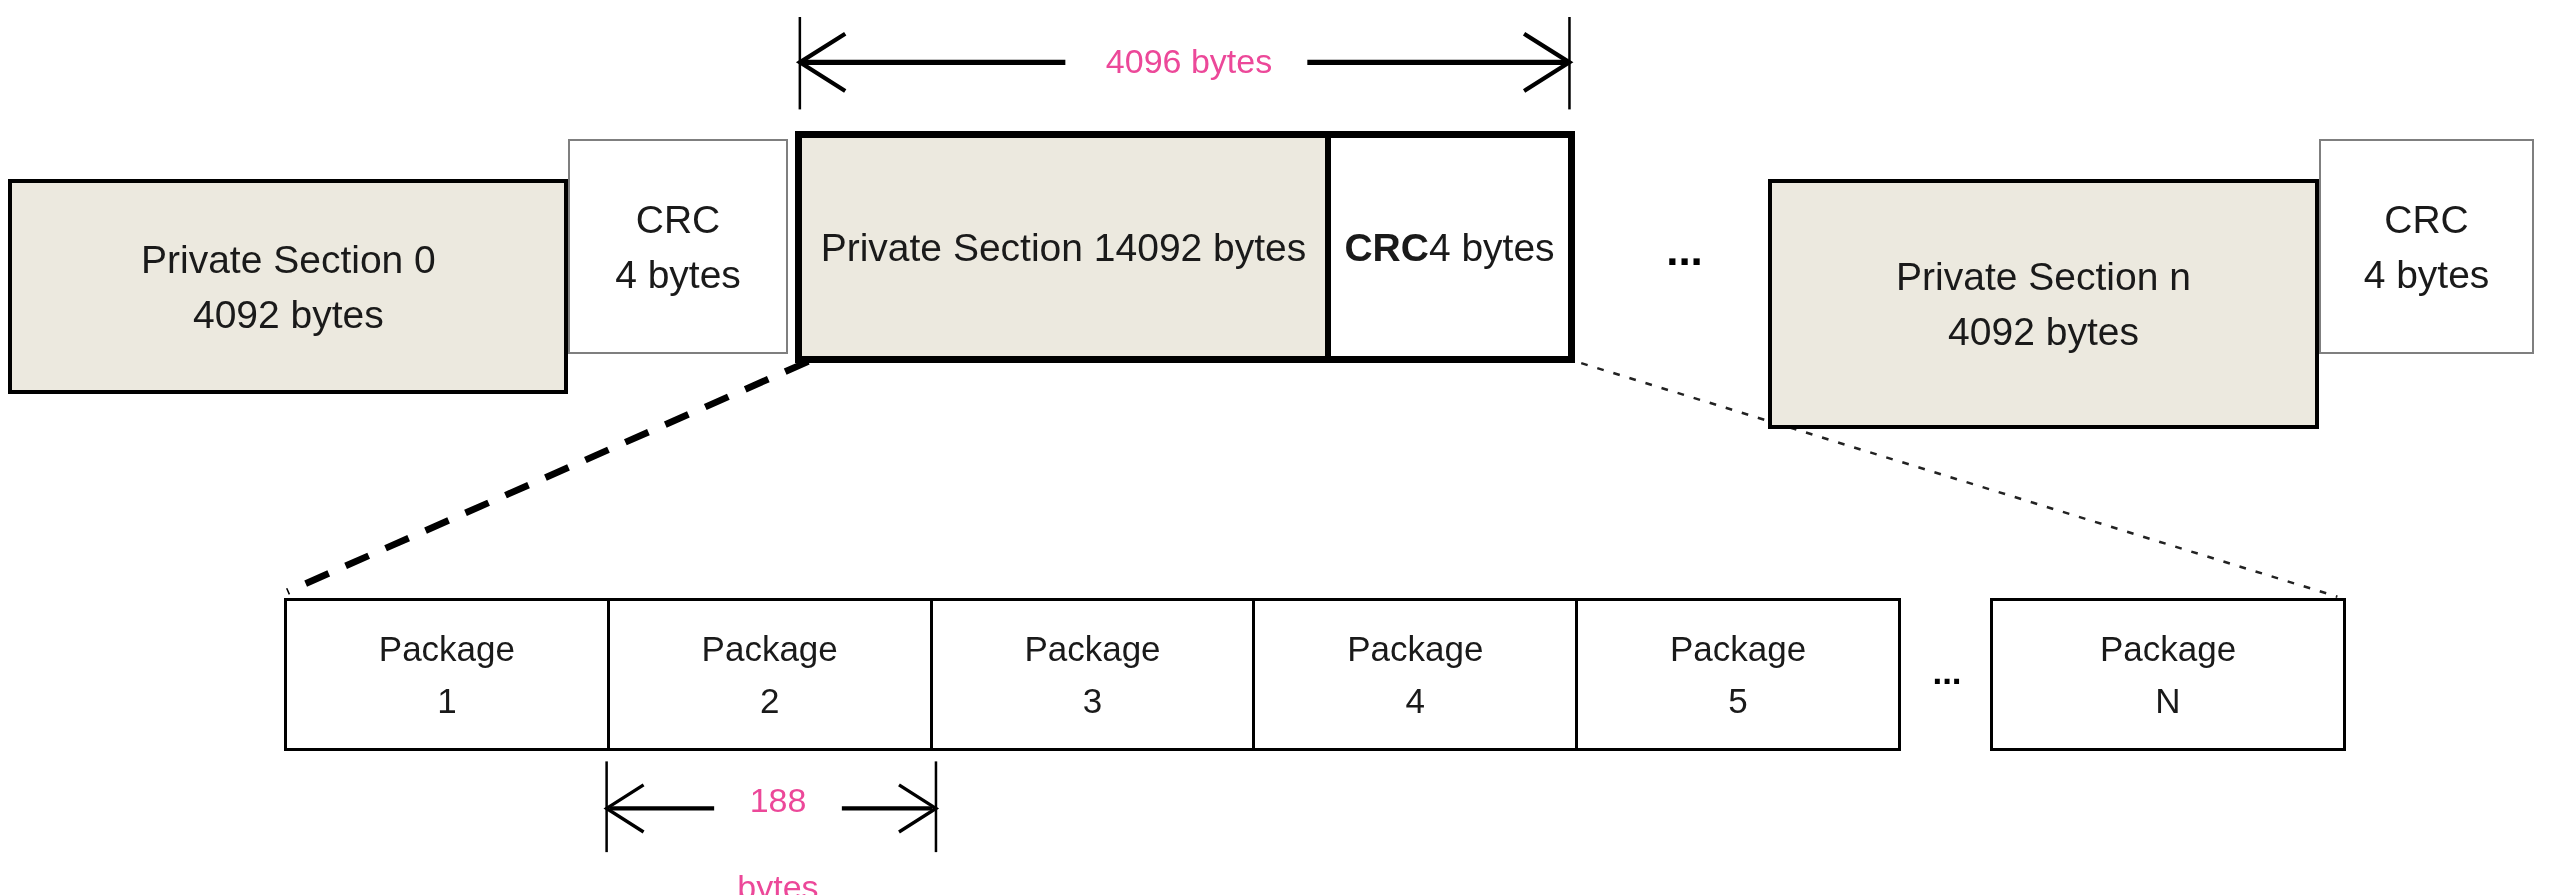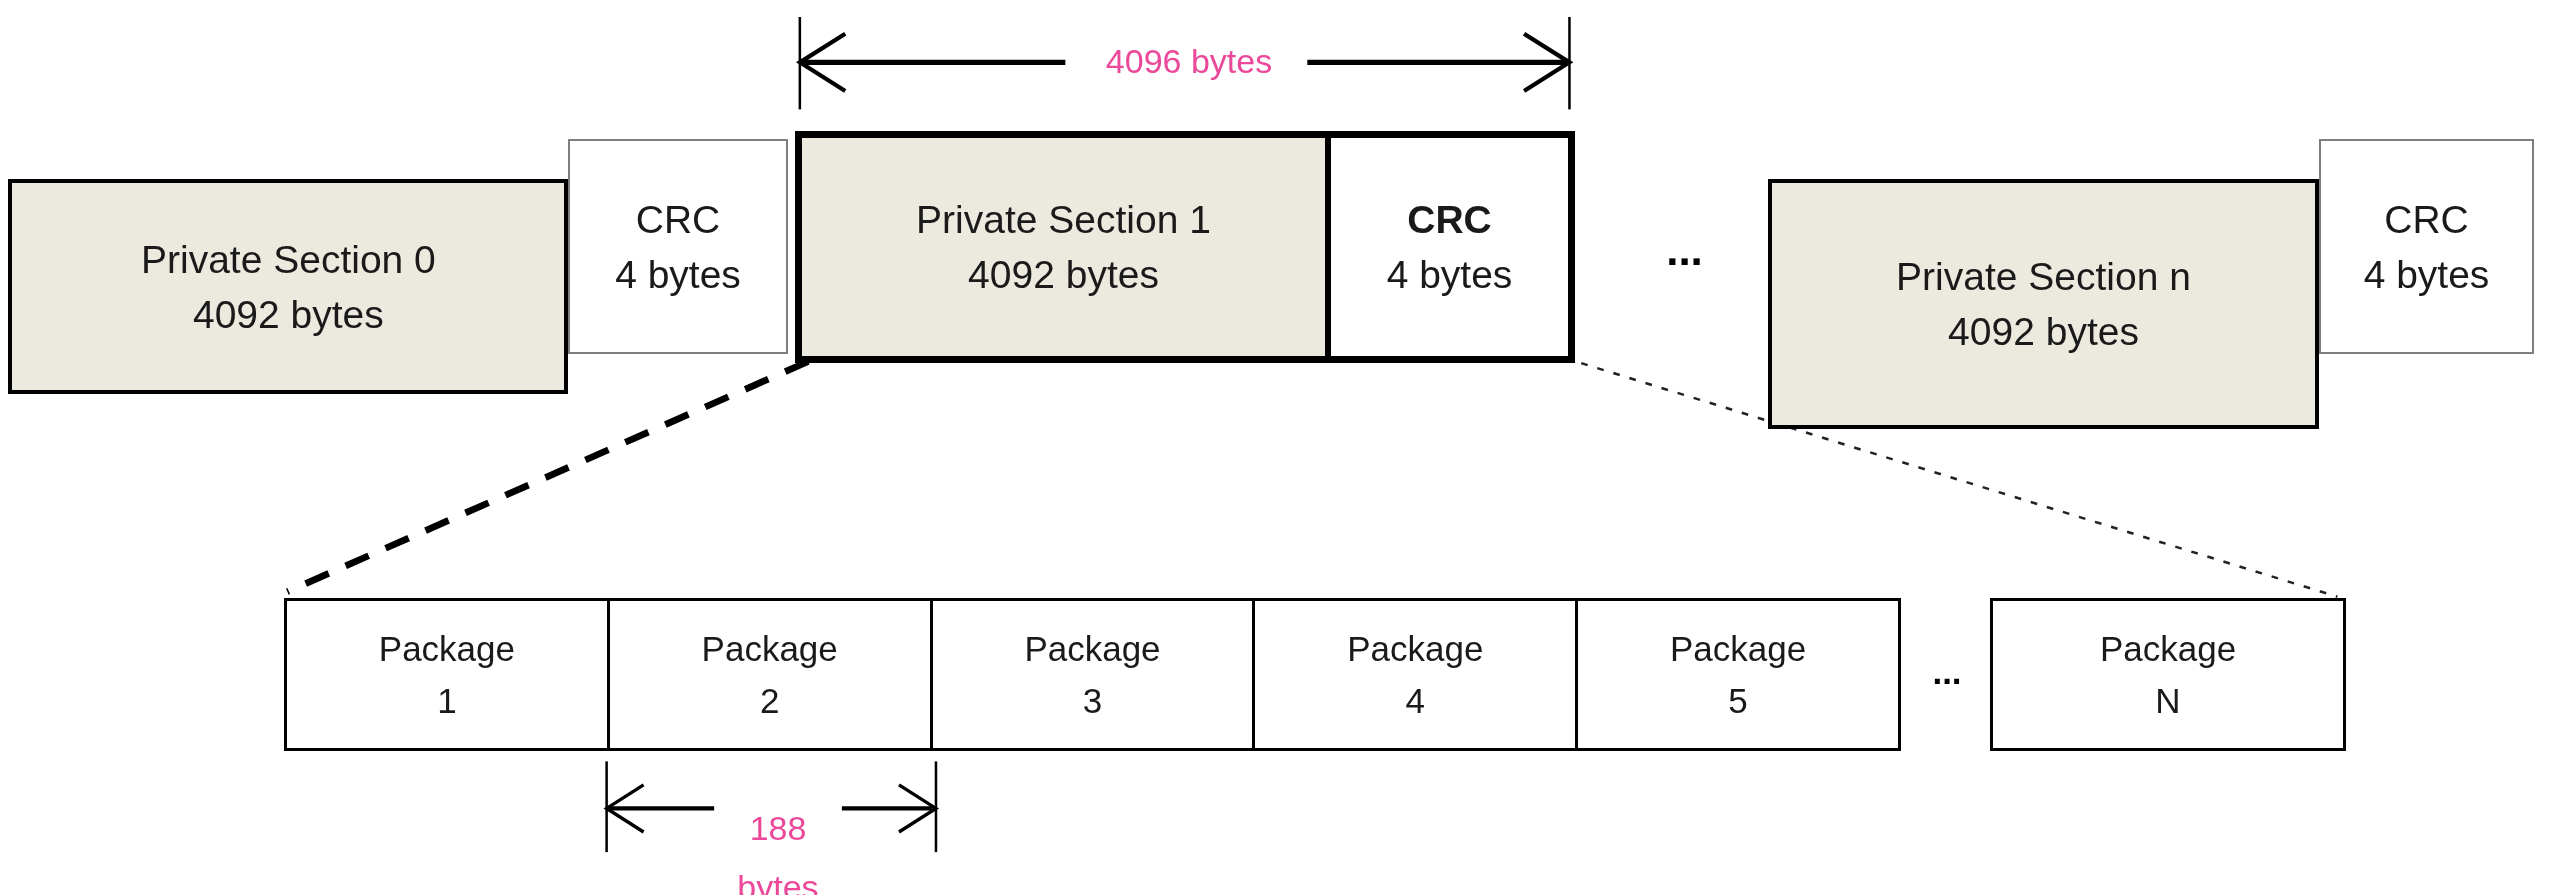--- a/index.html
+++ b/index.html
@@ -45,21 +45,21 @@
   .hl-group {
     position: absolute;
     box-sizing: border-box;
     border: 7.6px solid #000000;
     display: flex;
     background: #FFFFFF;
   }
   .hl-group .cell {
     box-sizing: border-box;
     display: flex;
-    flex-direction: column;
+    flex-direction: row;
     align-items: center;
     justify-content: center;
     text-align: center;
     line-height: 55px;
     font-size: 39px;
     height: 100%;
   }
   .hl-section {
     background: #ECE9DF;
     border-right: 6.7px solid #000000;
@@ -203,17 +203,17 @@
     </div>
   </div>
 
   <div class="ellipsis" style="left:1909px; top:652px; width:76px; font-size:35px;">...</div>
 
   <div class="pkg-box" style="left:1990px; top:598px; width:356px; height:153px;">
     <div>Package</div>
     <div>N</div>
   </div>
 
-  <div class="measure-text" style="left:714px; top:781px; width:128px;margin-top:28px;">188</div>
+  <div class="measure-text" style="left:714px; top:781px; width:128px;">188</div>
   <div class="measure-text" style="left:714px; top:868px; width:128px;">bytes</div>
 
 </div>
 
 
 </body></html>

